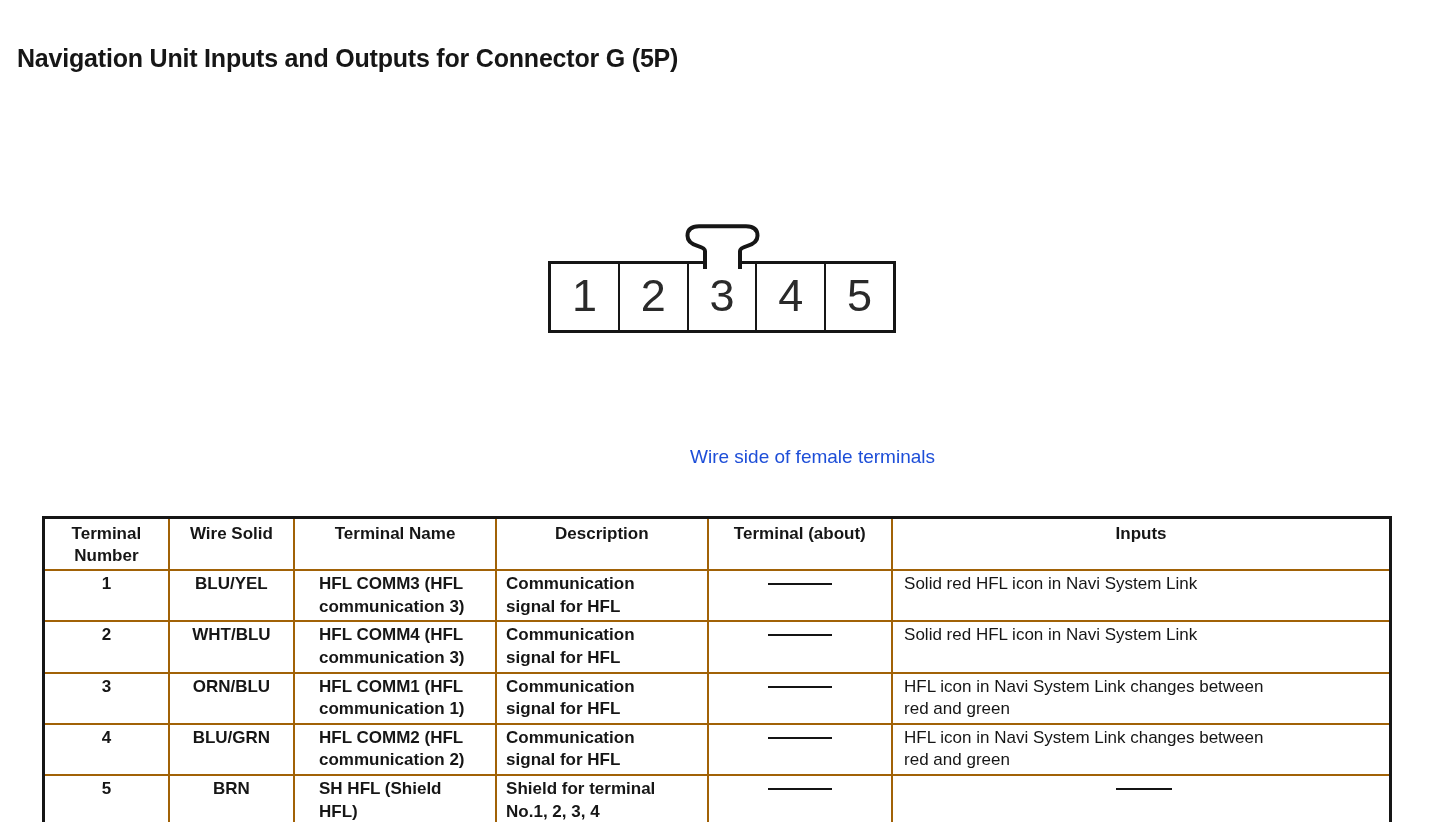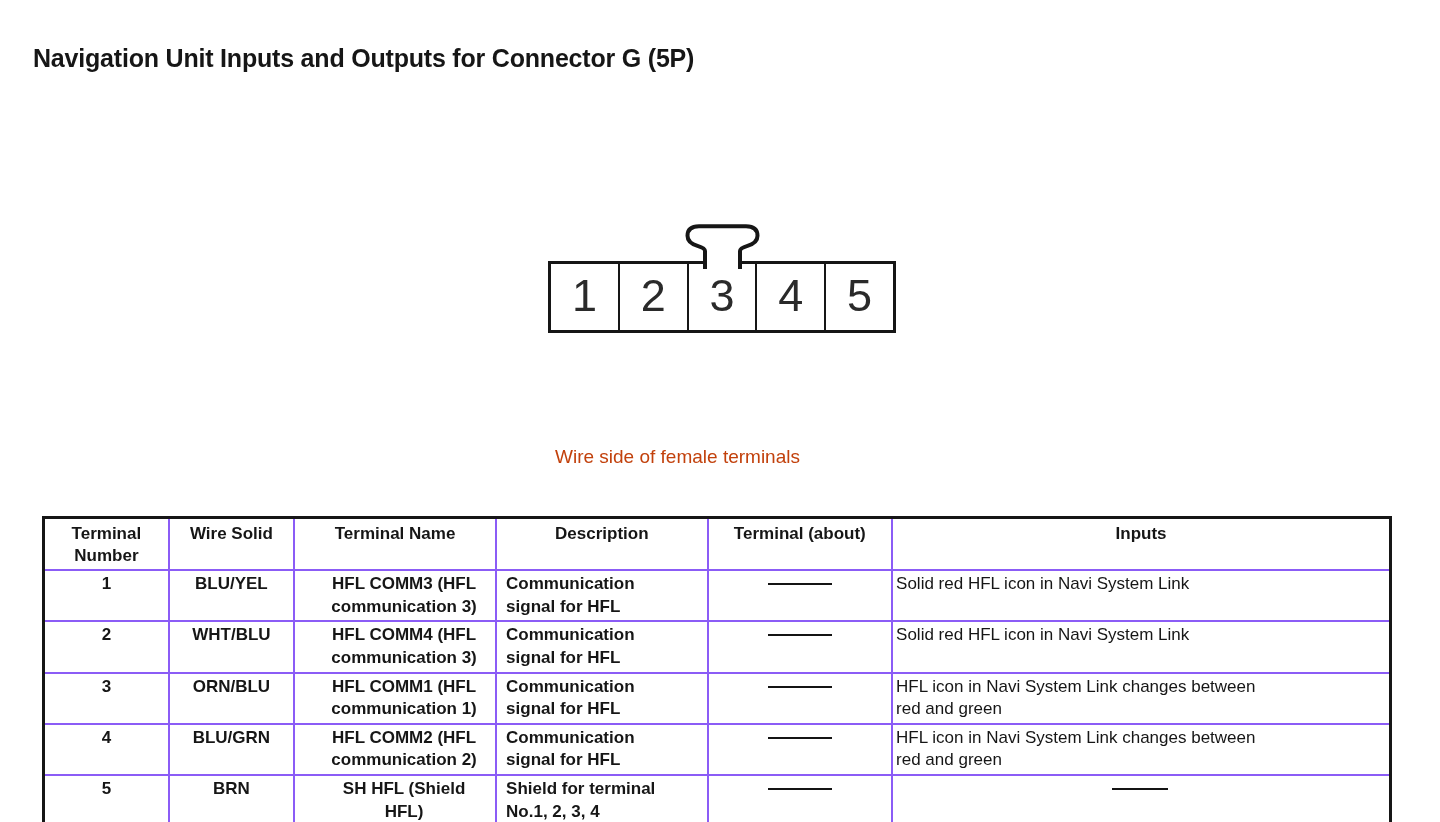--- a/index.html
+++ b/index.html
@@ -7,21 +7,21 @@
     position: relative;
     width: 1440px;
     height: 822px;
     background: #ffffff;
     font-family: "Liberation Sans", sans-serif;
     color: #161616;
     overflow: hidden;
   }
   .title {
     position: absolute;
-    left: 33px;
+    left: 17px;
     top: 27px;
     font-size: 25px;
     font-weight: bold;
     letter-spacing: -0.2px;
     white-space: nowrap;
   }
   
   .connector { position: absolute; left: 548px; top: 224px; width: 348px; height: 112px; }
   .connector-body {
     position: absolute; left: 0; top: 37px; width: 348px; height: 72px;
@@ -30,47 +30,47 @@
   }
   .term-cell {
     flex: 1; border-right: 2px solid #161616;
     display: flex; align-items: center; justify-content: center;
     font-size: 45px; font-weight: 400; color: #2a2a2a; padding-bottom: 3px;
   }
   .term-cell:last-child { border-right: none; }
   .tab-svg { position: absolute; left: 130px; top: 0; z-index: 2; }
   .caption {
     position: absolute; left: 555px; top: 446px; width: 380px;
-    text-align: left; font-size: 19px; font-weight: 500; color: #c2410c;
+    text-align: right; font-size: 19px; font-weight: 500; color: #1d4ed8;
   }
   
   .terminal-table {
     position: absolute; left: 42px; top: 516px; width: 1350px;
     border-collapse: collapse; table-layout: fixed; background: #fff;
     border: 3px solid #161616;
   }
   .terminal-table th, .terminal-table td {
-    border: 2px solid #8b5cf6;
+    border: 2px solid #a16207;
     vertical-align: top;
     white-space: pre-line;
     padding: 2px 6px;
     box-sizing: border-box;
     overflow: hidden;
   }
   .terminal-table th {
     font-size: 17px; font-weight: bold; text-align: center;
     height: 46px; padding-top: 4px; line-height: 1.3;
   }
   .terminal-table td { font-size: 17px; line-height: 1.33; height: 43px; }
   td.col-terminal_number { text-align: center; font-weight: bold; }
   td.col-wire_color      { text-align: center; font-weight: bold; border-radius: 16px; }
-  td.col-terminal_name   { font-weight: bold; padding-left: 24px; text-align: center; }
+  td.col-terminal_name   { font-weight: bold; padding-left: 24px; }
   td.col-description     { font-weight: bold; padding-left: 9px; margin-left: 12px; }
   td.col-voltage         { text-align: center; }
-  td.col-symptom         { padding-left: 3px; font-weight: normal; margin-left: 45px; }
+  td.col-symptom         { padding-left: 11px; font-weight: normal; margin-left: 45px; }
   td.dash-cell           { text-align: center; }
   .dash-rule {
     display: inline-block; width: 64px; height: 0;
     border-top: 2px solid #141414; vertical-align: top; margin-top: 10px;
   }
   td.col-symptom .dash-rule { width: 56px; }
 </style>
 </head>
 <body>
 

